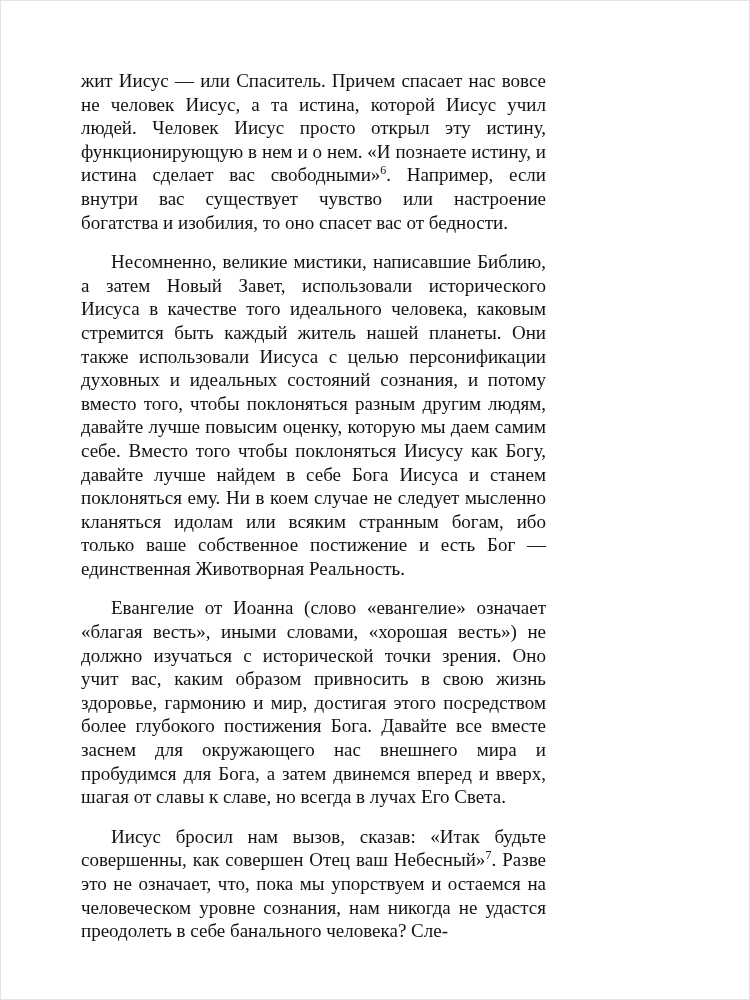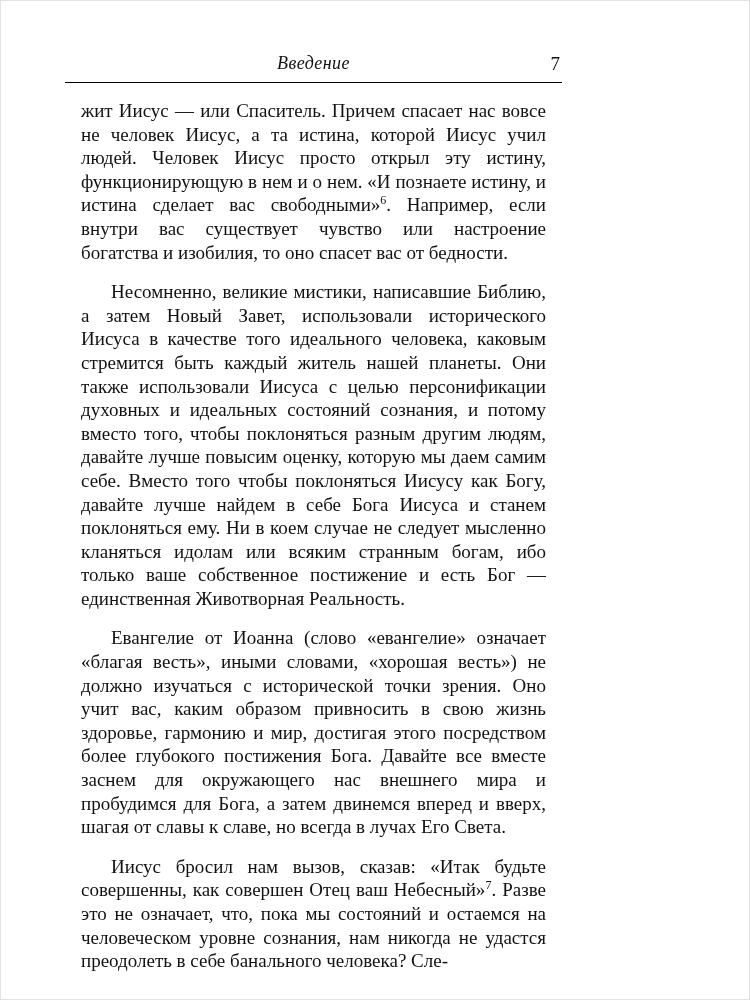--- a/index.html
+++ b/index.html
@@ -66,30 +66,26 @@
     }
     .italic {
     }
   </style>
 </head>
 <body>
 
 <div class="page">
   <div class="text-block">
 
-    <div class="running-head">
-      <span class="head-title">Введение</span>
-      <span class="head-page">7</span>
-    </div>
 
     <div class="body-text">
 
       <p class="no-indent"><span>жит Иисус — или Спаситель. Причем спасает нас вовсе не человек Иисус, а та истина, которой Иисус учил людей. Человек Иисус просто открыл эту истину, функционирующую в нем и о нем. «И познаете истину, и истина сделает вас свободными»</span><sup>6</sup><span>. Например, если внутри вас существует чувство или настроение богатства и изобилия, то оно спасет вас от бедности.</span></p>
 
       <p>Несомненно, великие мистики, написавшие Библию, а затем Новый Завет, использовали исторического Иисуса в качестве того идеального человека, каковым стремится быть каждый житель нашей планеты. Они также использовали Иисуса с целью персонификации духовных и идеальных состояний сознания, и потому вместо того, чтобы поклоняться разным другим людям, давайте лучше повысим оценку, которую мы даем самим себе. Вместо того чтобы поклоняться Иисусу как Богу, давайте лучше найдем в себе Бога Иисуса и станем поклоняться ему. Ни в коем случае не следует мысленно кланяться идолам или всяким странным богам, ибо только ваше собственное постижение и есть Бог — единственная Животворная Реальность.</p>
 
       <p><span class="italic">Евангелие от Иоанна</span><span> (слово «евангелие» означает «благая весть», иными словами, «хорошая весть») не должно изучаться с исторической точки зрения. Оно учит вас, каким образом привносить в свою жизнь здоровье, гармонию и мир, достигая этого посредством более глубокого постижения Бога. Давайте все вместе заснем для окружающего нас внешнего мира и пробудимся для Бога, а затем двинемся вперед и вверх, шагая от славы к славе, но всегда в лучах Его Света.</span></p>
 
-      <p><span>Иисус бросил нам вызов, сказав: «Итак будьте совершенны, как совершен Отец ваш Небесный»</span><sup>7</sup><span>. Разве это не означает, что, пока мы состояний и остаемся на человеческом уровне сознания, нам никогда не удастся преодолеть в себе банального человека? Сле-</span></p>
+      <p><span>Иисус бросил нам вызов, сказав: «Итак будьте совершенны, как совершен Отец ваш Небесный»</span><sup>7</sup><span>. Разве это не означает, что, пока мы упорствуем и остаемся на человеческом уровне сознания, нам никогда не удастся преодолеть в себе банального человека? Сле-</span></p>
 
     </div>
   </div>
 </div>
 
 </body></html>

